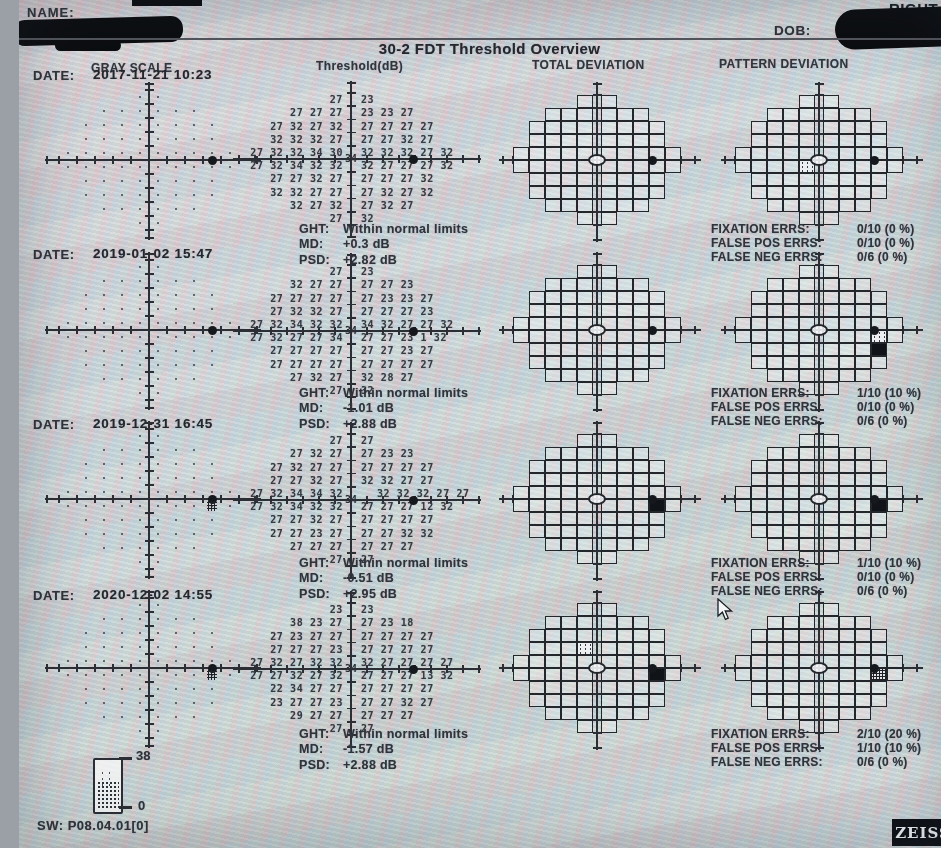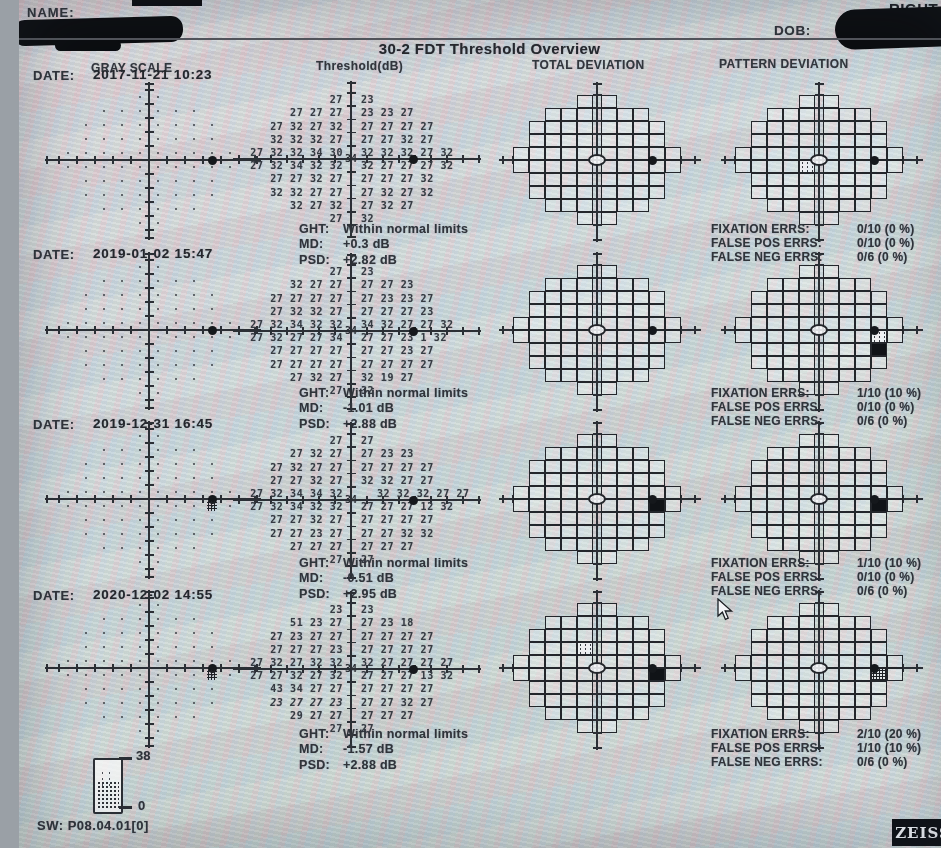--- a/index.html
+++ b/index.html
@@ -622,21 +622,21 @@
         <div class="thr-t" style="left: 110px; top: 64.7px;">27 27 27 23</div>
         <div class="thr-t l" style="right: 158px; top: 77.9px;">27 32 34 32 32</div>
         <div class="thr-t" style="left: 110px; top: 77.9px;">34 32 27 27 32</div>
         <div class="thr-t l" style="right: 158px; top: 91.1px;">27 32 27 27 34</div>
         <div class="thr-t" style="left: 110px; top: 91.1px;">27 27 23 1 32</div>
         <div class="thr-t l" style="right: 158px; top: 104.3px;">27 27 27 27</div>
         <div class="thr-t" style="left: 110px; top: 104.3px;">27 27 23 27</div>
         <div class="thr-t l" style="right: 158px; top: 117.5px;">27 27 27 27</div>
         <div class="thr-t" style="left: 110px; top: 117.5px;">27 27 27 27</div>
         <div class="thr-t l" style="right: 158px; top: 130.7px;">27 32 27</div>
-        <div class="thr-t" style="left: 110px; top: 130.7px;">32 19 27</div>
+        <div class="thr-t" style="left: 110px; top: 130.7px;">32 28 27</div>
         <div class="thr-t l" style="right: 158px; top: 143.9px;">27</div>
         <div class="thr-t" style="left: 110px; top: 143.9px;">32</div>
         <div class="thr-c" style="left: 100px; top: 90px;">34</div>
         <div class="bdot" style="left: 158px; top: 85.5px;"></div>
       </div>
     <div class="plot total-plot">
         <div class="axis-h" style="left: 12px; top: 84px; width: 202px;"></div>
         <div class="axis-v" style="left: 109px; top: 7px; height: 160px;"></div>
         <div class="tick-v" style="left: 113.2px; top: 81px;"></div>
         <div class="tick-v" style="left: 105.2px; top: 81px;"></div>
@@ -1341,33 +1341,33 @@
         <div class="tick-h" style="left: 95.5px; top: 128.8px;"></div>
         <div class="tick-h" style="left: 95.5px; top: 49.6px;"></div>
         <div class="tick-h" style="left: 95.5px; top: 142px;"></div>
         <div class="tick-h" style="left: 95.5px; top: 36.4px;"></div>
         <div class="tick-h" style="left: 95.5px; top: 155.2px;"></div>
         <div class="tick-h" style="left: 95.5px; top: 23.2px;"></div>
         <div class="tick-h" style="left: 95.5px; top: 13.2px;"></div>
         <div class="tick-h" style="left: 95.5px; top: 167.2px;"></div>
         <div class="thr-t l" style="right: 158px; top: 25.1px;">23</div>
         <div class="thr-t" style="left: 110px; top: 25.1px;">23</div>
-        <div class="thr-t l" style="right: 158px; top: 38.3px;">51 23 27</div>
+        <div class="thr-t l" style="right: 158px; top: 38.3px;">38 23 27</div>
         <div class="thr-t" style="left: 110px; top: 38.3px;">27 23 18</div>
         <div class="thr-t l" style="right: 158px; top: 51.5px;">27 23 27 27</div>
         <div class="thr-t" style="left: 110px; top: 51.5px;">27 27 27 27</div>
         <div class="thr-t l" style="right: 158px; top: 64.7px;">27 27 27 23</div>
         <div class="thr-t" style="left: 110px; top: 64.7px;">27 27 27 27</div>
         <div class="thr-t l" style="right: 158px; top: 77.9px;">27 32 27 32 32</div>
         <div class="thr-t" style="left: 110px; top: 77.9px;">32 27 27 27 27</div>
         <div class="thr-t l" style="right: 158px; top: 91.1px;">27 27 32 27 32</div>
         <div class="thr-t" style="left: 110px; top: 91.1px;">27 27 27 13 32</div>
-        <div class="thr-t l" style="right: 158px; top: 104.3px;">43 34 27 27</div>
+        <div class="thr-t l" style="right: 158px; top: 104.3px;">22 34 27 27</div>
         <div class="thr-t" style="left: 110px; top: 104.3px;">27 27 27 27</div>
-        <div class="thr-t l" style="right: 158px; top: 117.5px; font-style: italic;">23 27 27 23</div>
+        <div class="thr-t l" style="right: 158px; top: 117.5px;">23 27 27 23</div>
         <div class="thr-t" style="left: 110px; top: 117.5px;">27 27 32 27</div>
         <div class="thr-t l" style="right: 158px; top: 130.7px;">29 27 27</div>
         <div class="thr-t" style="left: 110px; top: 130.7px;">27 27 27</div>
         <div class="thr-t l" style="right: 158px; top: 143.9px;">27</div>
         <div class="thr-t" style="left: 110px; top: 143.9px;">27</div>
         <div class="thr-c" style="left: 100px; top: 90px;">34</div>
         <div class="bdot" style="left: 158px; top: 85.5px;"></div>
       </div>
     <div class="plot total-plot">
         <div class="axis-h" style="left: 12px; top: 84px; width: 202px;"></div>

